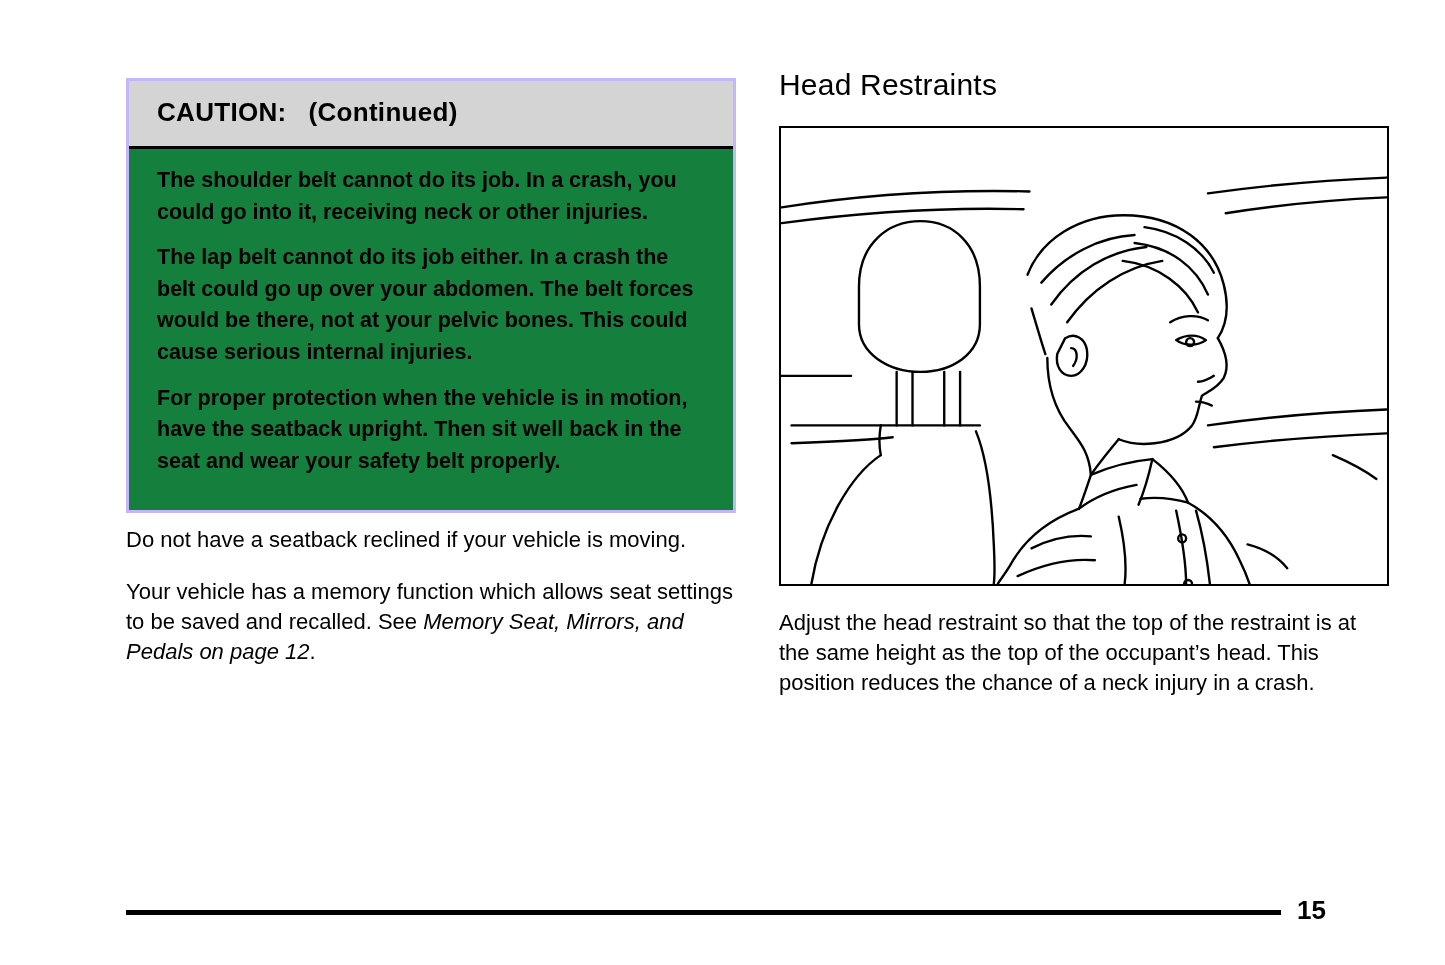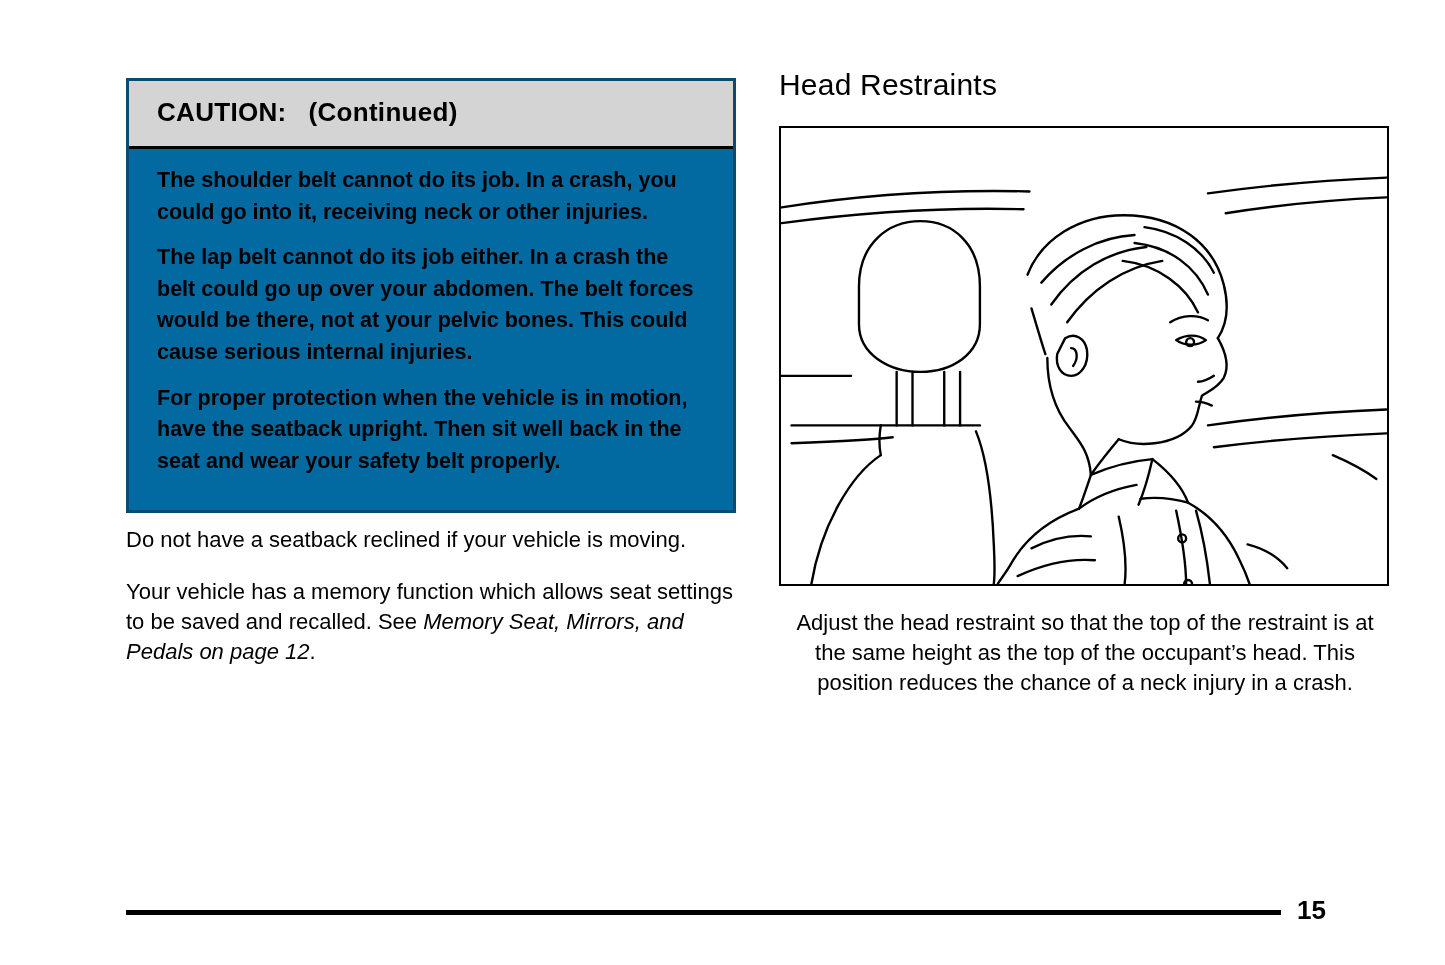--- a/index.html
+++ b/index.html
@@ -25,22 +25,22 @@
 
   
   .left-col {
     position: absolute;
     left: 126px;
     top: 78px;
     width: 610px;
   }
 
   .caution-box {
-    border: 3px solid #0c4a6e;
-    background: #0369a1;
+    border: 3px solid #c4b5fd;
+    background: #15803d;
     box-sizing: border-box;
     width: 610px;
   }
   .caution-header {
     background: #d4d4d4;
     border-bottom: 3px solid #000;
     padding: 16px 0 18px 28px;
     font-size: 26px;
     font-weight: bold;
     letter-spacing: 0.3px;
@@ -101,21 +101,20 @@
     overflow: hidden;
     background: #fff;
   }
   .figure svg {
     display: block;
     width: 100%;
     height: 100%;
   }
   .right-text {
     margin-top: 22px;
-    text-align: center;
   }
   .right-text p {
     margin: 0;
     font-size: 22px;
     line-height: 1.36;
   }
 
   
   .footer-rule {
     position: absolute;

